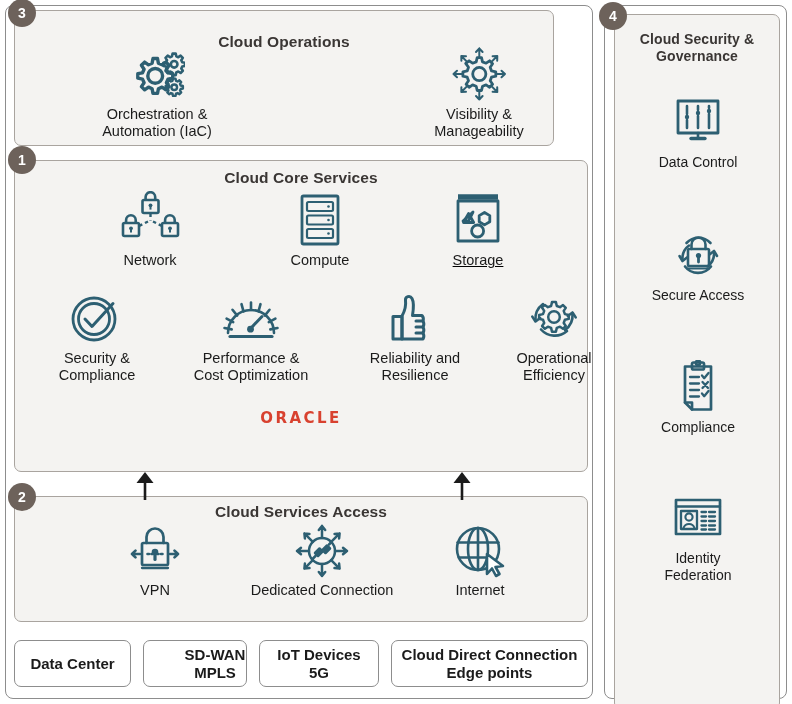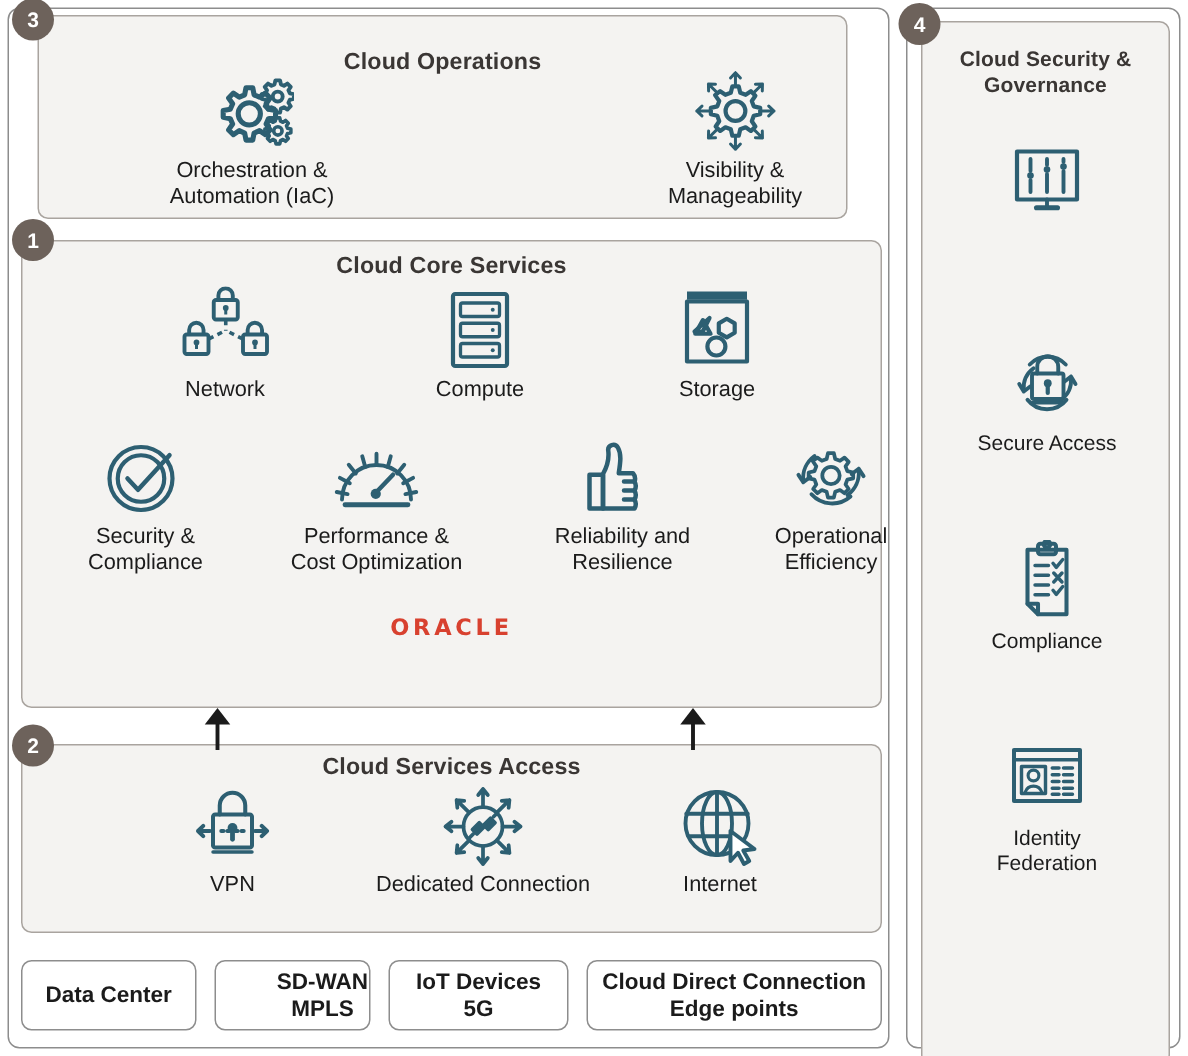--- a/index.html
+++ b/index.html
@@ -25,21 +25,21 @@
   #left-frame  { left: 5px;   top: 5px; width: 588px; height: 694px; }
   #right-frame { left: 604px; top: 5px; width: 183px; height: 694px; }
 
   
   .panel {
     position: absolute;
     background: #f4f3f1;
     border: 1px solid #a9a49f;
     border-radius: 7px;
   }
-  #panel-ops      { left: 25px;  top: 10px;  width: 540px; height: 136px; }
+  #panel-ops      { left: 14px;  top: 10px;  width: 540px; height: 136px; }
   #panel-core     { left: 14px;  top: 160px; width: 574px; height: 312px; }
   #panel-network  { left: 14px;  top: 496px; width: 574px; height: 126px; }
   #panel-security { left: 614px; top: 14px;  width: 166px; height: 696px; }
 
   .panel-title {
     position: absolute;
     left: 0; right: 0;
     text-align: center;
     font-weight: bold;
     color: #3a3634;
@@ -237,21 +237,21 @@
             <rect x="17" y="37" width="26" height="9" rx="1.4" stroke-width="2.2"></rect>
             <circle cx="38.5" cy="14.5" r="1.3" fill="#2d5f72" stroke="none"></circle>
             <circle cx="38.5" cy="28" r="1.3" fill="#2d5f72" stroke="none"></circle>
             <circle cx="38.5" cy="41.5" r="1.3" fill="#2d5f72" stroke="none"></circle>
           </g>
         </svg>
       </div>
       <div class="caption">Compute</div>
     </div>
 
-    <div class="item" style="left:398px; top:32px; width:130px;">
+    <div class="item" style="left:398px; top:32px; width:130px;text-decoration:underline;">
       <div class="icon">
         <svg width="58" height="58" viewBox="0 0 58 58">
           <g fill="none" stroke="#2d5f72" stroke-width="2.8" stroke-linejoin="round">
             <path d="M9 5 L49 5" stroke-width="5.5" stroke-linecap="butt"></path>
             <rect x="9" y="9" width="40" height="40"></rect>
             <path d="M19.5 30 L14 30 L24 21 Z" transform="translate(0,-1)"></path>
             <path d="M14.5 30.5 L19.6 21.4 L24.7 30.5 Z"></path>
             <path d="M35.5 20.5 L40.8 23.6 L40.8 29.8 L35.5 32.9 L30.2 29.8 L30.2 23.6 Z"></path>
             <circle cx="28.6" cy="39" r="6"></circle>
           </g>
@@ -434,20 +434,21 @@
             <path d="M28 37 L28 42.5" stroke-width="2.6"></path>
             <path d="M17 10 L17 18 M17 24 L17 32" stroke-width="2.6"></path>
             <circle cx="17" cy="21" r="2.2" fill="#2d5f72" stroke="none"></circle>
             <path d="M28 10 L28 14 M28 20 L28 32" stroke-width="2.6"></path>
             <circle cx="28" cy="17" r="2.2" fill="#2d5f72" stroke="none"></circle>
             <path d="M39 10 L39 12 M39 18 L39 32" stroke-width="2.6"></path>
             <circle cx="39" cy="15" r="2.2" fill="#2d5f72" stroke="none"></circle>
           </g>
         </svg>
       </div>
+      <div class="caption">Data Control</div>
     </div>
 
     <div class="item sec" style="left:8px; top:213px; width:150px;">
       <div class="icon">
         <svg width="56" height="52" viewBox="0 0 56 52">
           <g fill="none" stroke="#2d5f72" stroke-width="2.6" stroke-linejoin="round" stroke-linecap="round">
             <rect x="18" y="19" width="21" height="17" rx="1.3"></rect>
             <path d="M18 38.5 L39 38.5" stroke-width="2.2"></path>
             <path d="M21.5 19 L21.5 14.5 a7 7 0 0 1 14 0 L35.5 19"></path>
             <circle cx="28.5" cy="25.5" r="2.6" fill="#2d5f72" stroke="none"></circle>

